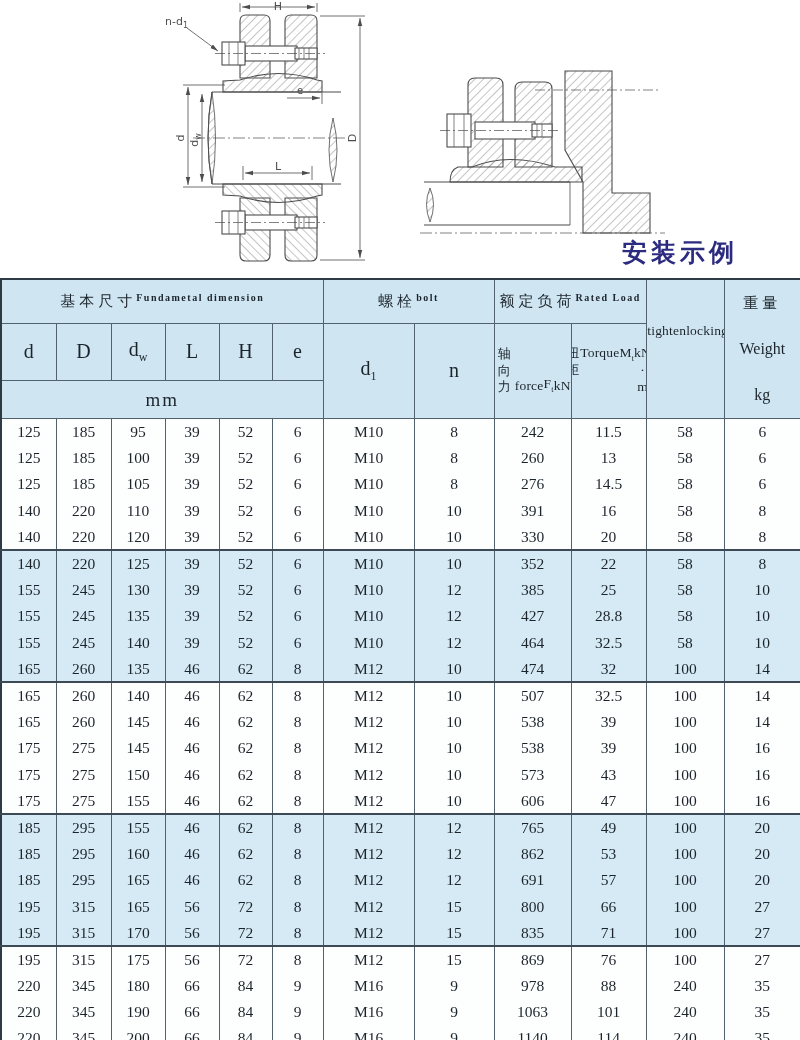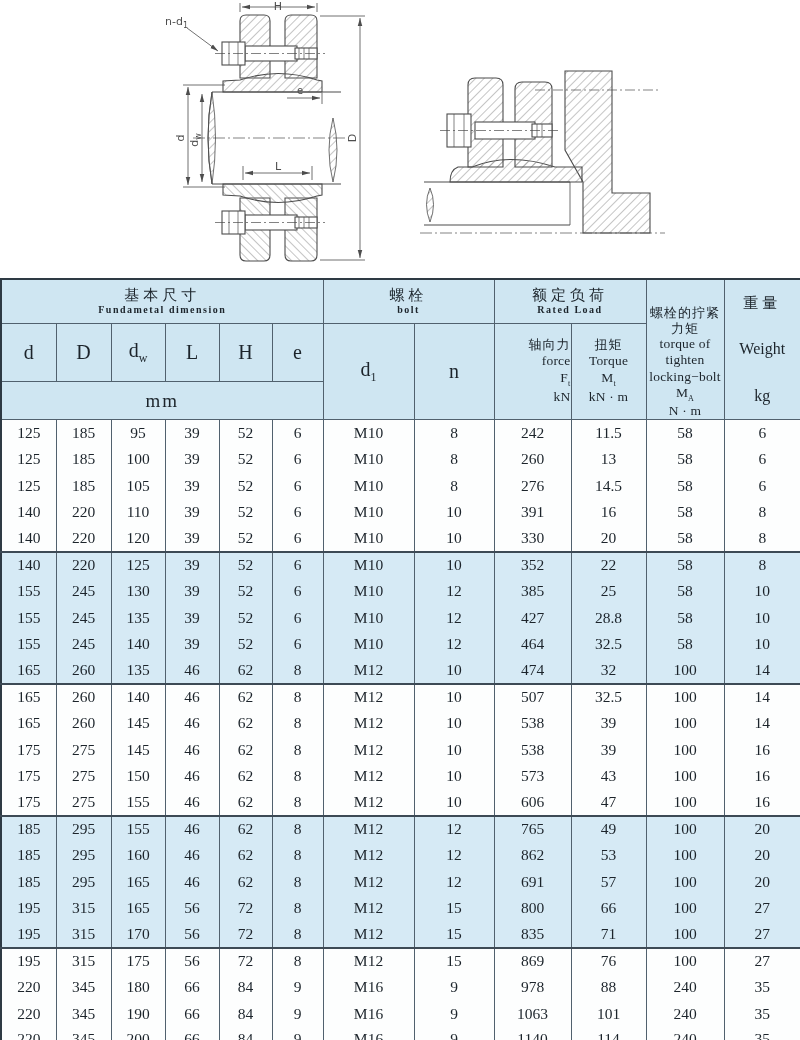--- a/index.html
+++ b/index.html
@@ -38,21 +38,21 @@
   tbody td:first-child { border-left:none; }
   tbody tr.blue td { background:#d6eaf5; }
   tbody tr.band-start td { border-top:2px solid #3d4a55; }
 
   .cn { letter-spacing:4px; font-size:15px; }
   .en { letter-spacing:1.5px; font-size:10px;font-weight:bold; }
   .en-s { font-size:13.5px; letter-spacing:0.2px; }
   .cn-s { font-size:13px; letter-spacing:1px; }
   .letter { font-size:20px; }
   .mm { font-size:19px; letter-spacing:2px; }
-  .hcell { display:flex; flex-direction:column; justify-content:center; line-height:1.25; }
+  .hcell { display:flex; flex-direction:row; justify-content:center; line-height:1.25; }
   .hcell-tall { display:flex; flex-direction:column; justify-content:space-around; height:138px; line-height:1.2; }
   .sub { font-size:0.6em; vertical-align:sub; }
   .row-h1 { height:44px; }
   .row-h2 { height:46px; }
   .row-h3 { height:38px; }
   .wt { font-size:16px; }
 </style>
 </head>
 <body>
 
@@ -160,20 +160,21 @@
         <line x1="150" y1="142" x2="150" y2="185" stroke-width="0.8"></line>
         <path d="M10,148 Q3,164 10,182 Q17,164 10,148 Z" fill="url(#h1)" stroke-width="0.8"></path>
       </g>
       <g stroke="#4d4d4d" stroke-width="0.7" fill="none">
         <line x1="20" y1="90.5" x2="140" y2="90.5" stroke-dasharray="10 3 2 3"></line>
         <line x1="115" y1="50" x2="240" y2="50" stroke-dasharray="10 3 2 3"></line>
         <line x1="0" y1="193" x2="245" y2="193" stroke-dasharray="12 3 2 3"></line>
       </g>
     </svg>
 
+    <div class="caption">安装示例</div>
   </div>
 
   <table class="spec">
     <colgroup>
       <col style="width:55px">
         <col style="width:55px">
         <col style="width:54px">
       <col style="width:54px">
         <col style="width:53px">
         <col style="width:51px">

